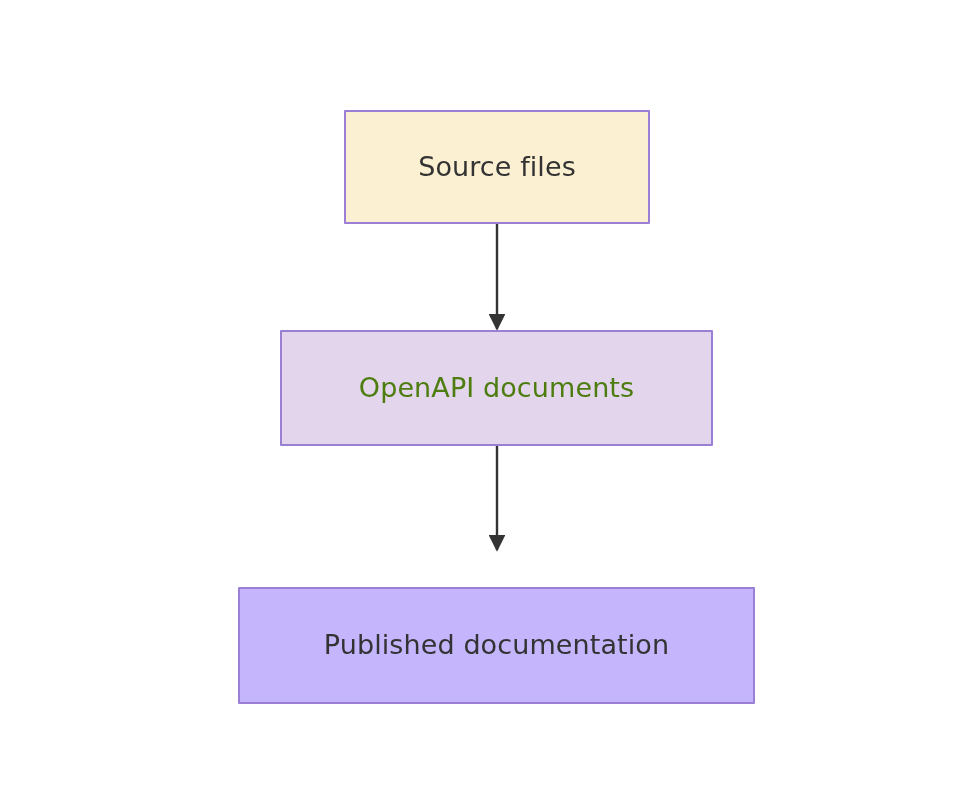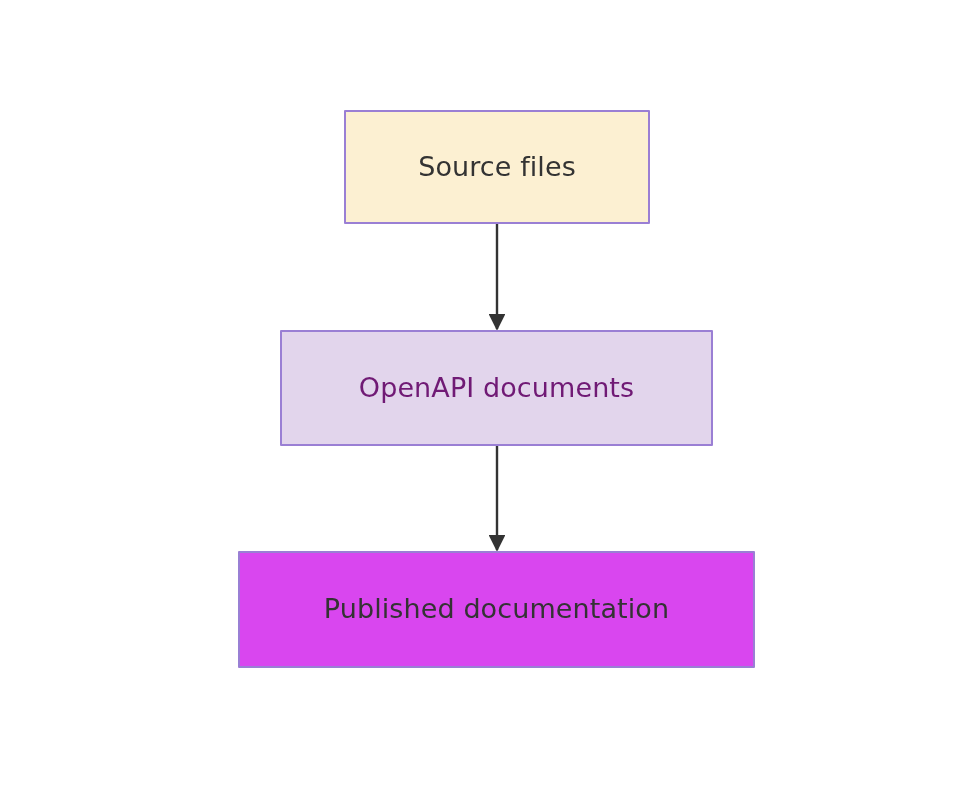--- a/index.html
+++ b/index.html
@@ -79,20 +79,20 @@
     <line x1="497" y1="224" x2="497" y2="329" stroke="#333333" stroke-width="2.4" marker-end="url(#arrow-solid-triangle)"></line>
 
     <line x1="497" y1="446" x2="497" y2="550" stroke="#333333" stroke-width="2.4" marker-end="url(#arrow-solid-triangle)"></line>
   </svg>
 
   <div class="node-box" id="node-source-files" style="background:#fcf0d2; border-color:#9a7fd4;">
     <span class="node-label" style="color: rgb(51, 51, 51);">Source files</span>
   </div>
 
   <div class="node-box" id="node-openapi-documents" style="background:#e2d5ec; border-color:#9a7fd4;">
-    <span class="node-label" style="color: #701a75;">OpenAPI documents</span>
+    <span class="node-label" style="color: #4d7c0f;">OpenAPI documents</span>
   </div>
 
-  <div class="node-box" id="node-published-documentation" style="background:#d946ef; border-color:#9a7fd4;">
+  <div class="node-box" id="node-published-documentation" style="background:#c4b5fd; border-color:#9a7fd4;margin-top:36px;">
     <span class="node-label" style="color: rgb(51, 51, 51);">Published documentation</span>
   </div>
 
 </div>
 
 </body></html>

